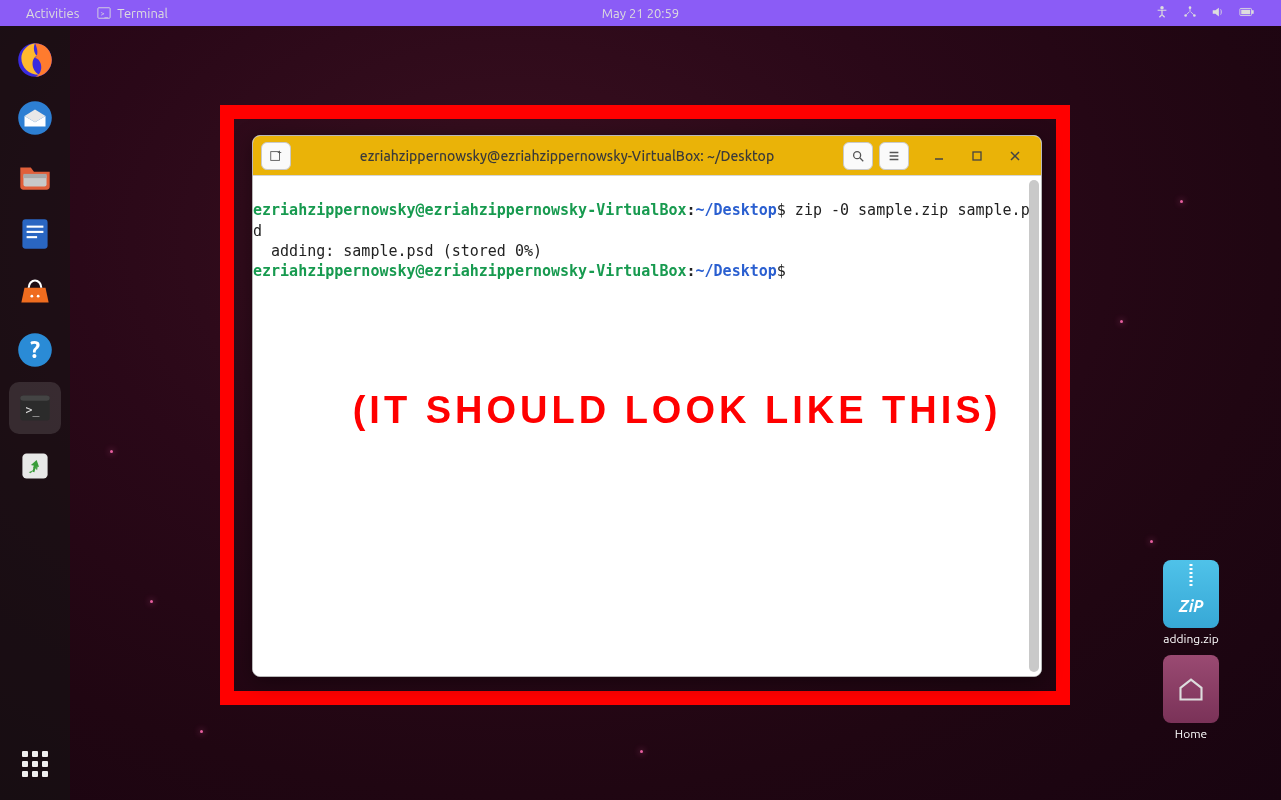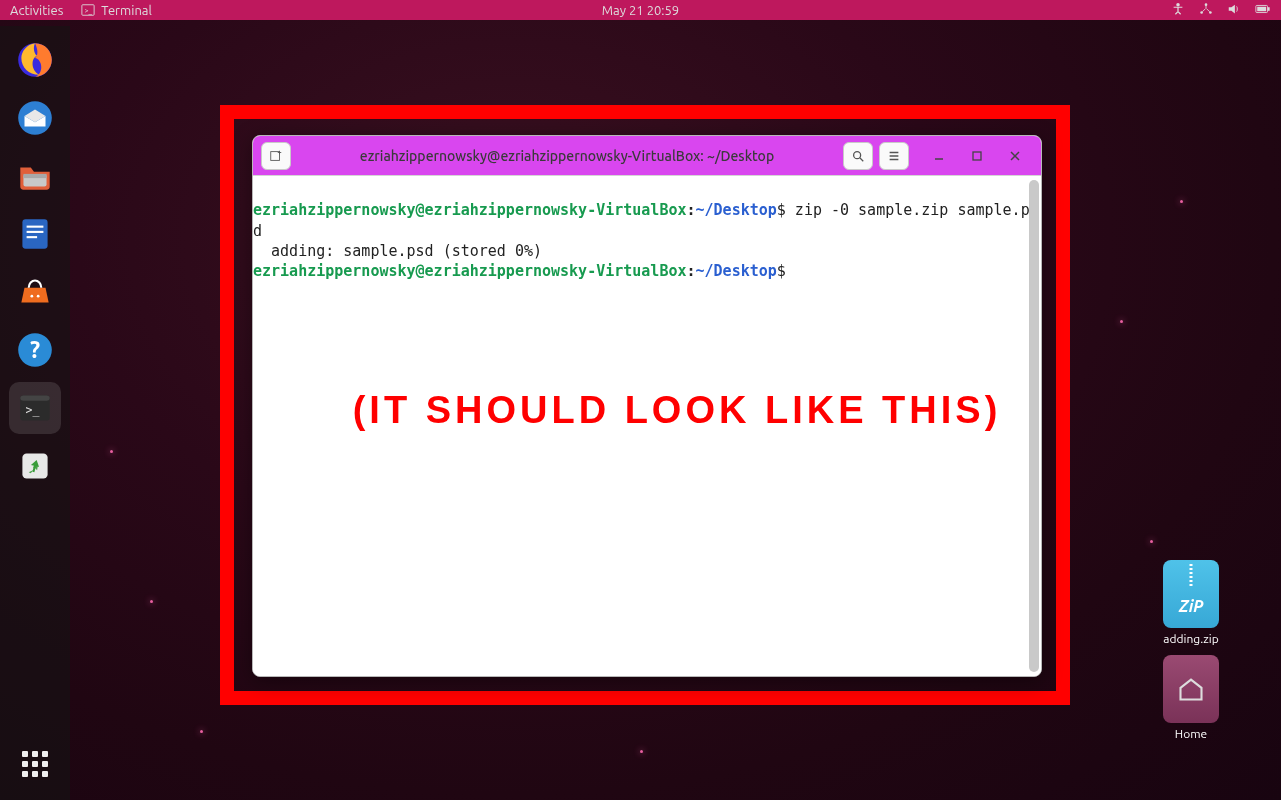--- a/index.html
+++ b/index.html
@@ -6,23 +6,23 @@
   html, body { width: 1281px; height: 800px; overflow: hidden; font-family: Ubuntu, "Segoe UI", sans-serif; }
   body {
     background: radial-gradient(ellipse at 40% 30%, #3a1020 0%, #2a0818 40%, #200612 70%, #180410 100%);
     position: relative;
     color: #eee;
   }
   
   .star { position:absolute; width:3px; height:3px; background:#e85fa0; border-radius:50%; box-shadow:0 0 6px #e85fa0; }
   
   .topbar {
-    position: absolute; top:0; left:0; right:0; height:20px;
-    background:#be185d; display:flex; align-items:center;
-    font-size:13px; color:#ddd; padding:0 10px;
+    position: absolute; top:0; left:0; right:0; height:26px;
+    background:#8b5cf6; display:flex; align-items:center;
+    font-size:13px; color:#ddd; padding:0 26px;
   }
   .topbar .left { display:flex; align-items:center; gap:18px; }
   .topbar .center { position:absolute; left:50%; transform:translateX(-50%); }
   .topbar .right { margin-left:auto; display:flex; align-items:center; gap:14px; }
   .tb-app { display:flex; align-items:center; gap:6px; }
   .tb-icon { width:14px; height:14px; display:inline-block; }
   
   .dock {
     position:absolute; left:0; top:26px; bottom:0; width:70px;
     background:rgba(20,20,20,0.55);
@@ -60,21 +60,21 @@
     border:14px solid #ff0000;
   }
   
   .termwin {
     position:absolute; left:18px; top:16px; right:14px; bottom:14px;
     background:#fff; border:1px solid #b8b8b8; border-radius:8px;
     display:flex; flex-direction:column; overflow:hidden;
     box-shadow:0 4px 20px rgba(0,0,0,0.4);
   }
   .titlebar {
-    height:40px; background:#d946ef; border-bottom:1px solid #d5d5d5;
+    height:40px; background:#eab308; border-bottom:1px solid #d5d5d5;
     display:flex; align-items:center; padding:8px 8px; gap:6px;
     color:#3a3a3a; font-size:14px;
   }
   .tb-btn {
     width:30px; height:28px; border:1px solid #c9c9c9; border-radius:6px;
     background:#fafafa; display:flex; align-items:center; justify-content:center;
     cursor:pointer; color:#444;
   }
   .tb-title { flex:1; text-align:center; font-weight:500; }
   .win-ctrls { display:flex; gap:14px; margin-left:6px; padding:0 6px; }

